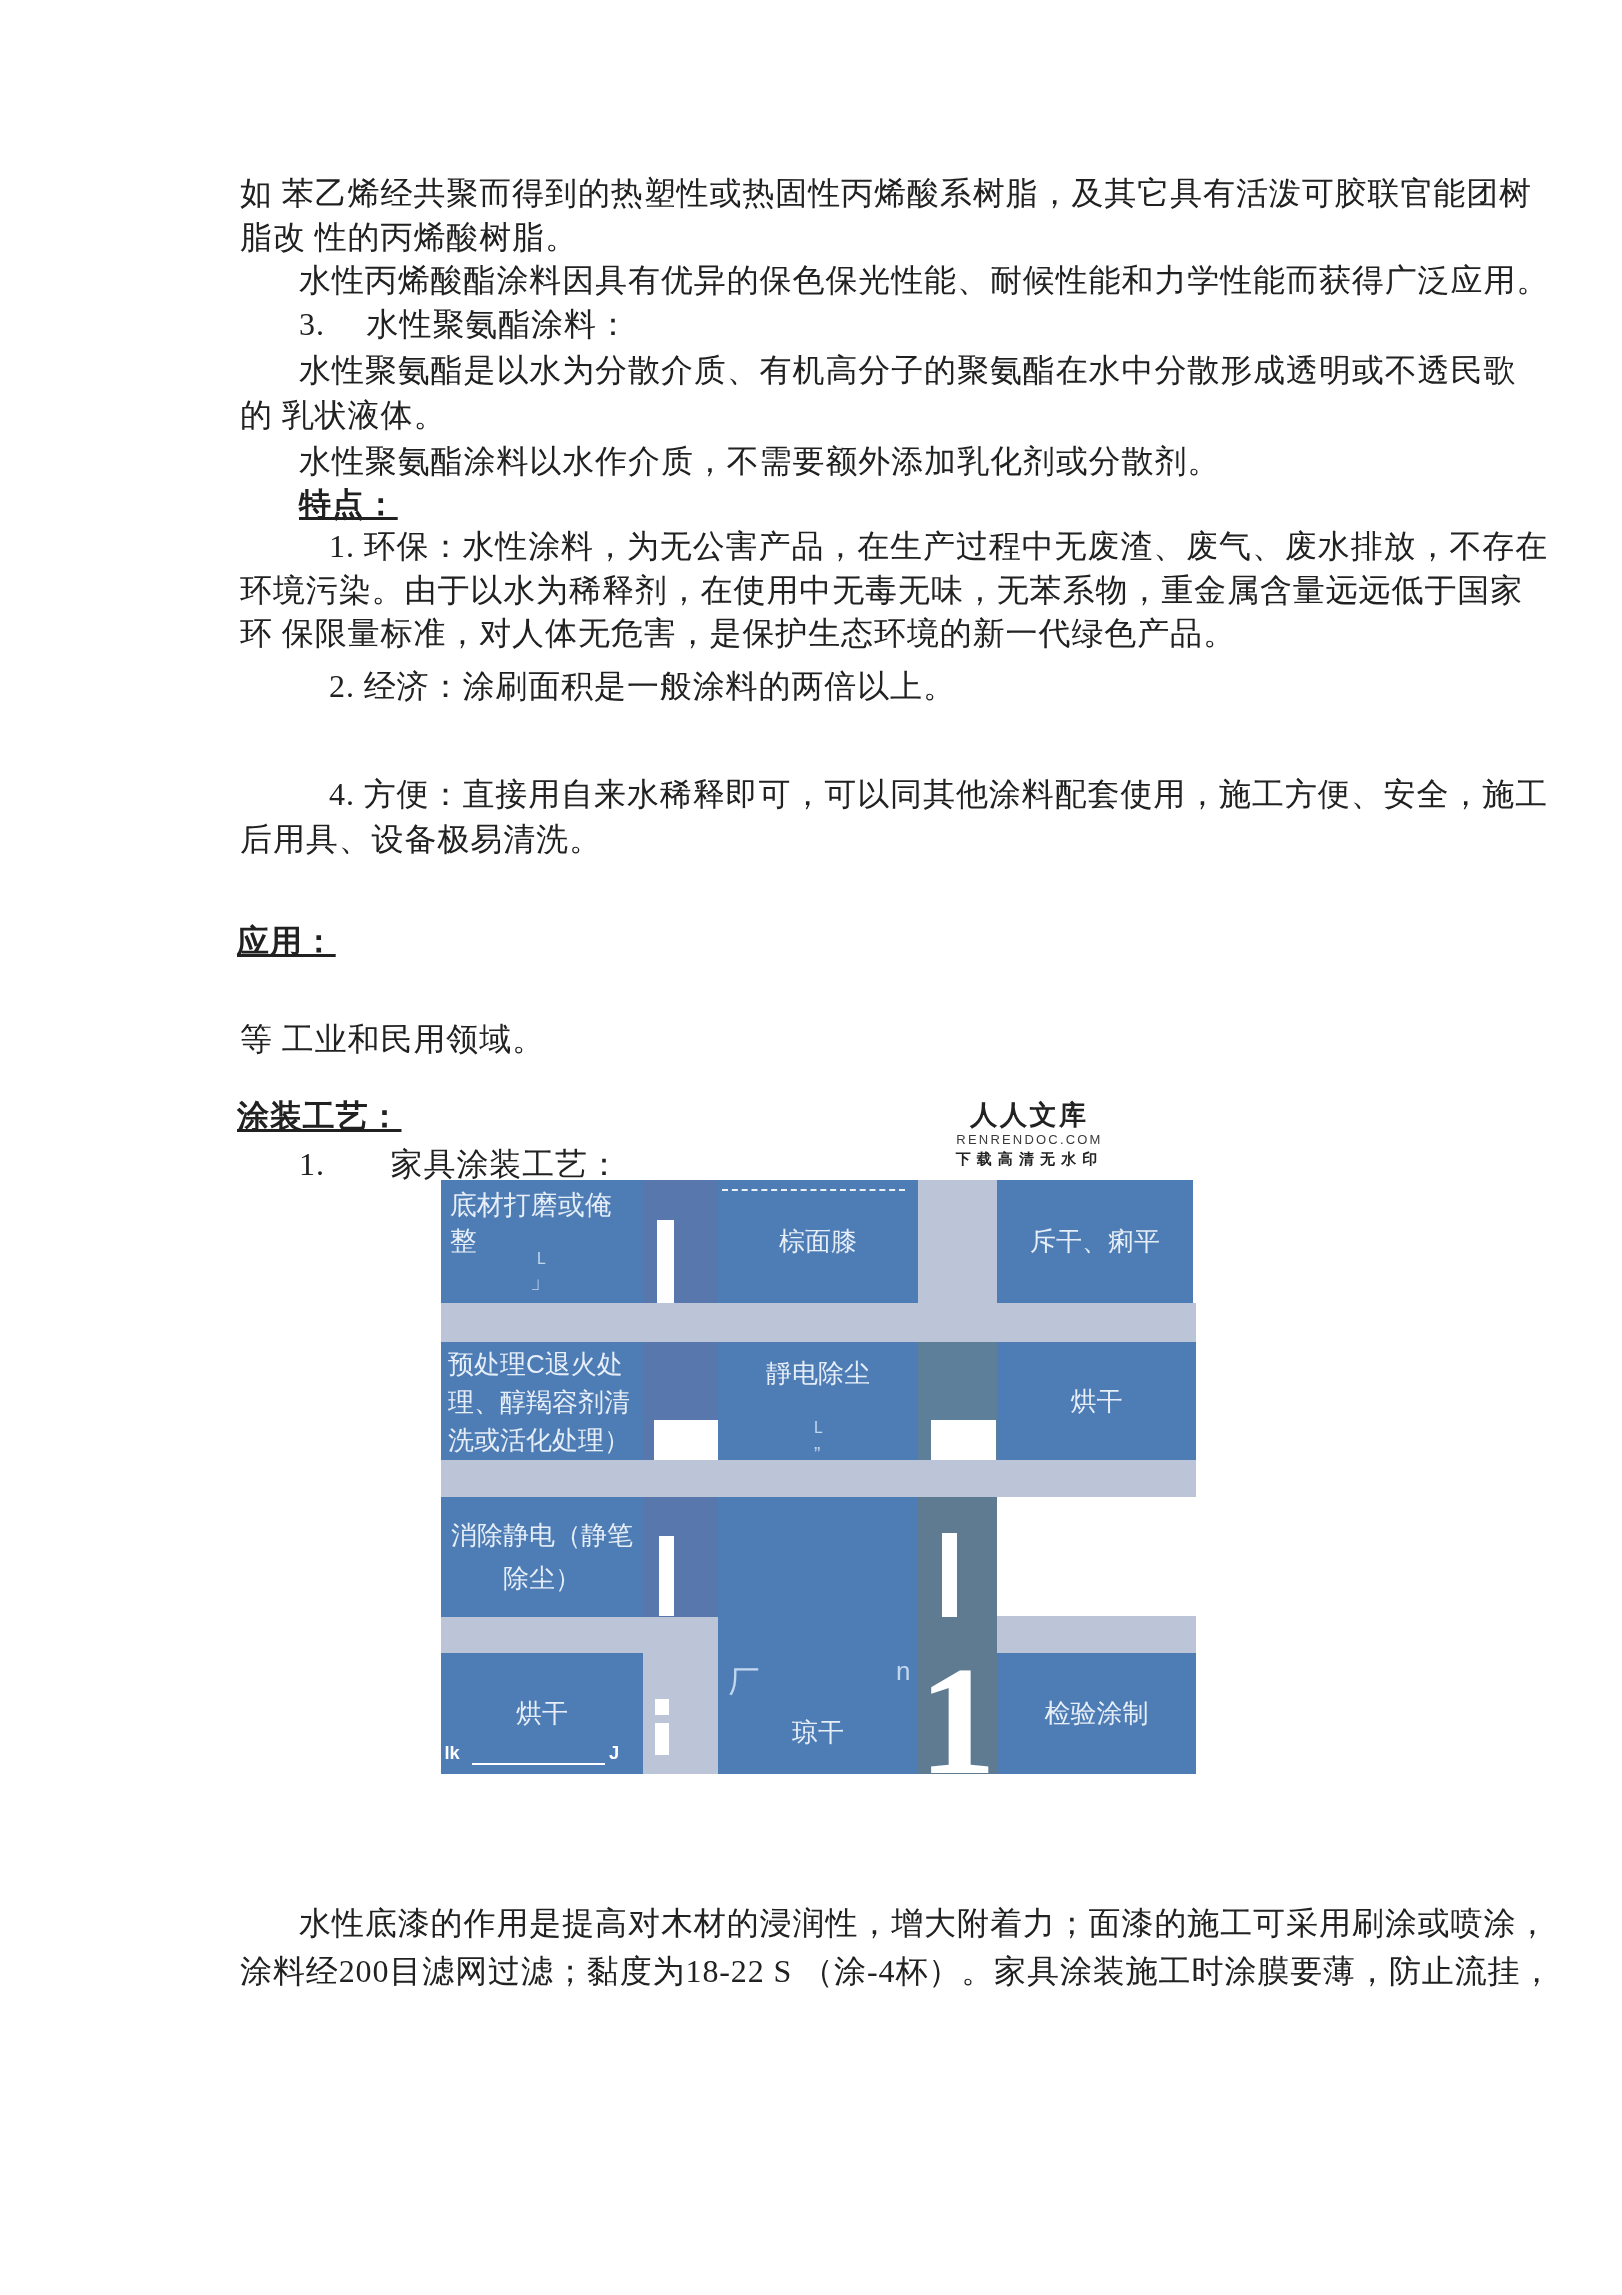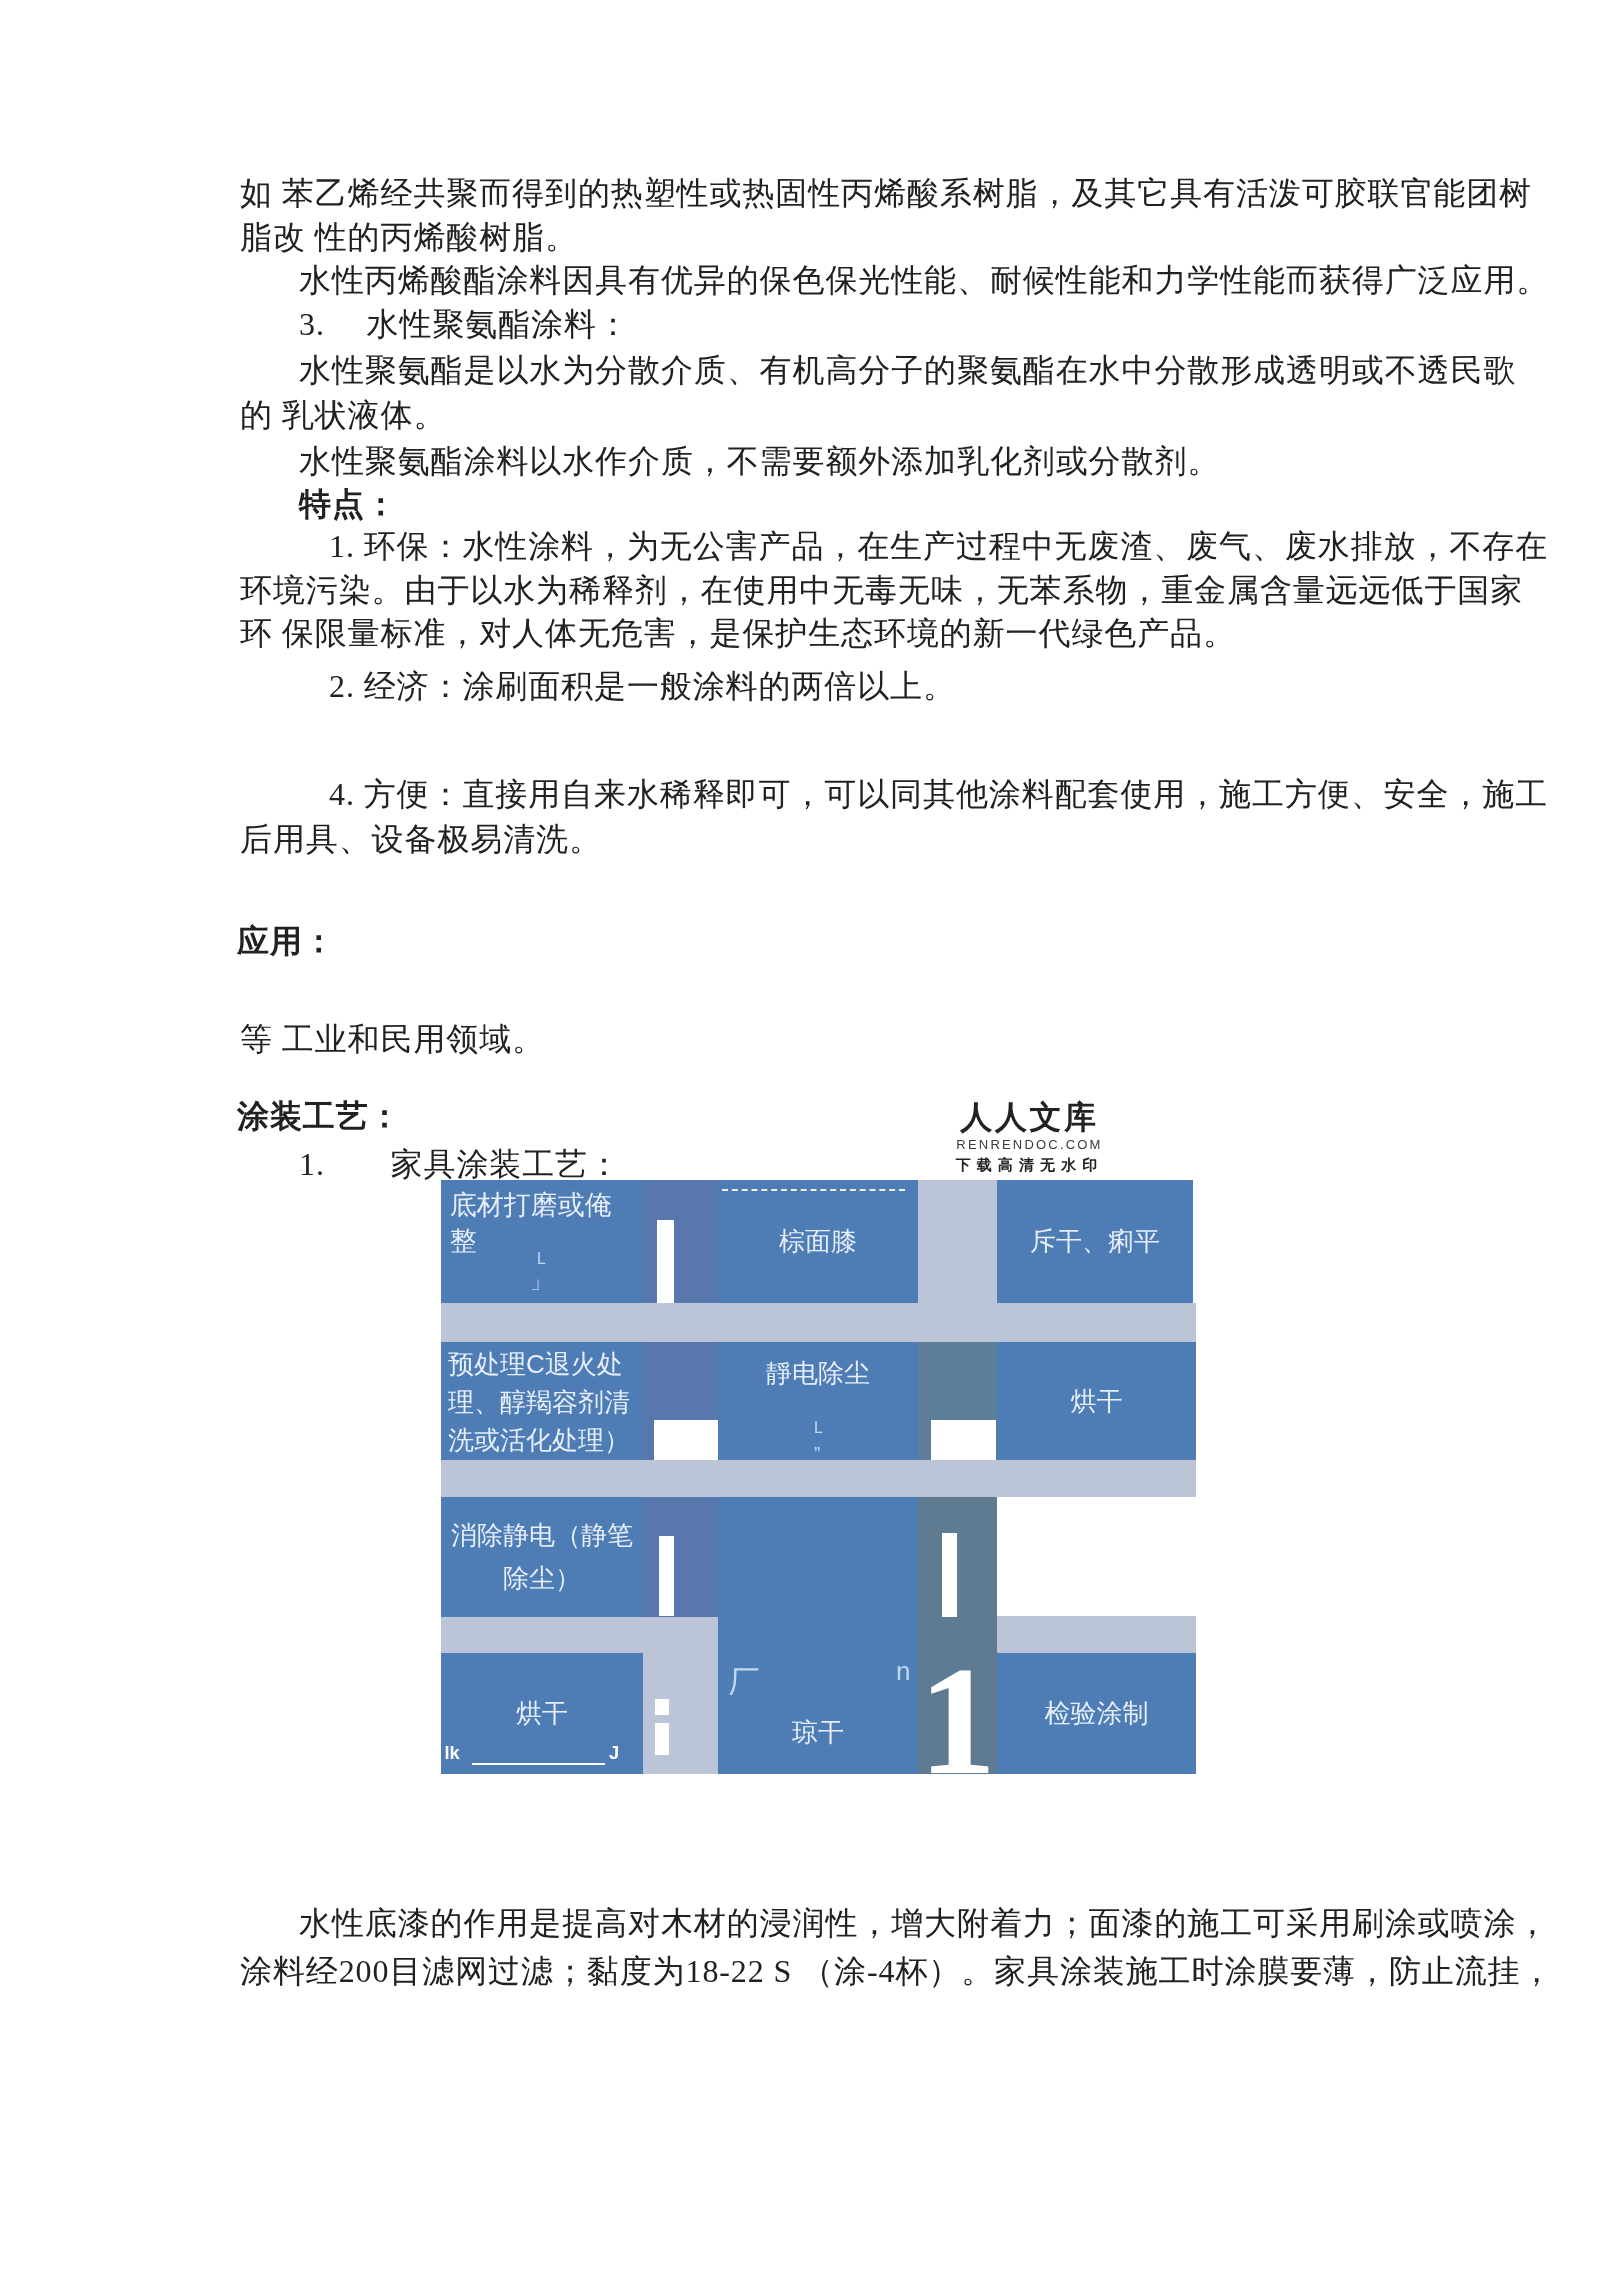--- a/index.html
+++ b/index.html
@@ -1,24 +1,24 @@
 <!DOCTYPE html>
 <html style="font-size:14px"><head>
 <meta charset="utf-8">
 <style>
   html,body{margin:0;padding:0;}
   body{background:#ffffff;}
   #page{position:relative;width:1623px;height:2295px;background:#ffffff;overflow:hidden;
         font-family:"Liberation Serif",serif;}
   .line{position:absolute;white-space:nowrap;font-size:32px;color:#212121;
         font-family:"Liberation Serif",serif;letter-spacing:0.9px;}
-  .b{font-weight:bold;}
+  .b{font-weight:bold;text-decoration:underline;}
   
   .wm{position:absolute;left:915px;top:1101px;width:229px;text-align:center;color:#222222;}
-  .wm-title{font-size:32px;font-weight:bold;letter-spacing:2.6px;line-height:1.05;
+  .wm-title{font-size:27px;font-weight:bold;letter-spacing:2.6px;line-height:1.05;
             font-family:"Liberation Serif",serif;}
   .wm-domain{font-size:13px;letter-spacing:2.2px;color:#3a3a3a;margin-top:2.6px;
              font-family:"Liberation Sans",sans-serif;}
   .wm-tag{font-size:15px;letter-spacing:6.1px;color:#222222;margin-top:3.5px;font-weight:bold;
           font-family:"Liberation Sans",sans-serif;}
   
   .flow{position:absolute;left:441px;top:1180px;width:755px;height:594px;
         font-family:"Liberation Sans",sans-serif;}
   .cell{position:absolute;color:#e6eef8;font-size:26px;overflow:hidden;}
   .blue{background:#4e7cb5;}

